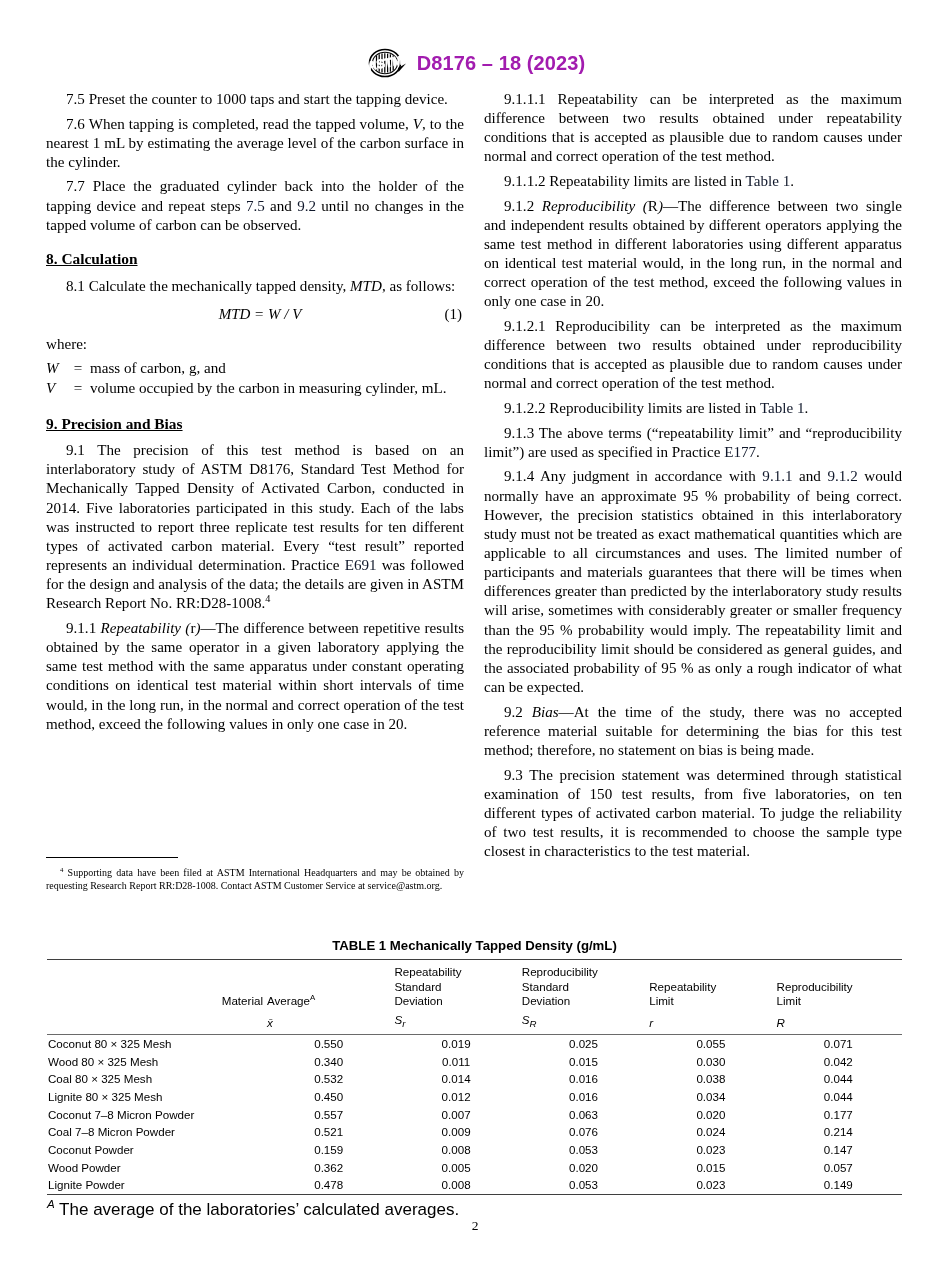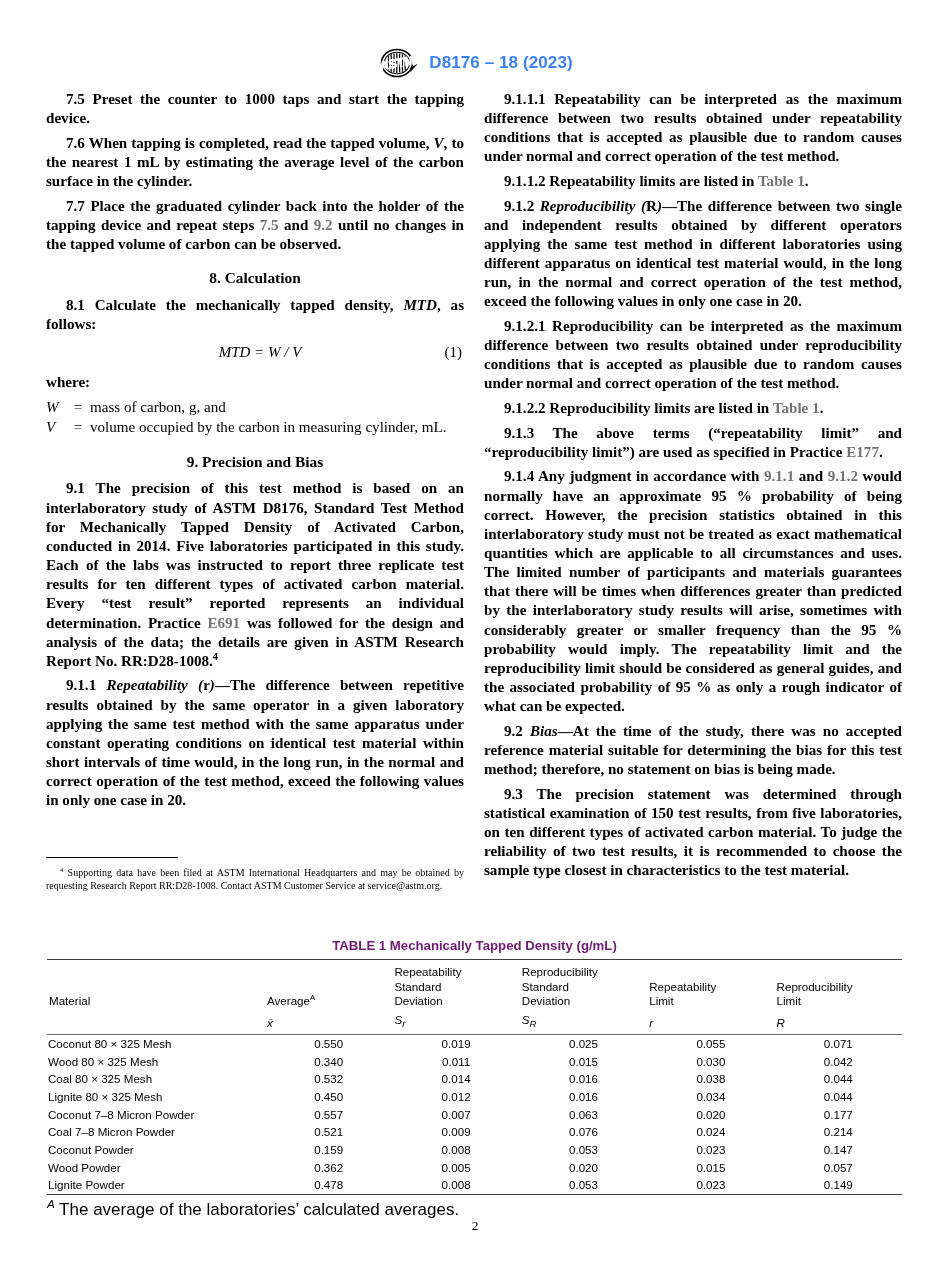--- a/index.html
+++ b/index.html
@@ -35,23 +35,23 @@
     gap: 8px;
   }
   .astm-logo {
     width: 44px;
     height: 30px;
     flex: 0 0 auto;
   }
   .header-title {
     font-family: "Liberation Sans", sans-serif;
     font-weight: bold;
-    font-size: 17px;
+    font-size: 20px;
     letter-spacing: 0.1px;
-    color: #3b82f6;
+    color: #a21caf;
     white-space: nowrap;
   }
 
   
   .col {
     position: absolute;
     top: 90px;
     width: 418px;
     font-size: 15.1px;
     line-height: 1.27;
@@ -59,34 +59,34 @@
     text-justify: inter-word;
     hyphens: none;
   }
   .col.left  { left: 46px; }
   .col.right { left: 484px; }
 
   p.para {
     margin: 0 0 0.36em 0;
     text-indent: 20px;
     text-align: justify;
-    font-weight: bold;
   }
   p.noindent { text-indent: 0; }
 
   h3.section {
     font-family: "Liberation Serif", serif;
     font-weight: bold;
     font-size: 15.4px;
     margin: 14px 0 8px 0;
     text-indent: 0;
-    text-align: center;
+    text-align: left;
+    text-decoration: underline;
   }
   .em { font-style: italic; }
-  .xref { color: #737373; }
+  .xref { color: #0f172a; }
   sup { font-size: 0.68em; vertical-align: super; line-height: 0; }
 
   .equation {
     margin: 9px 0 10px 0;
     position: relative;
     height: 20px;
     text-align: center;
     font-style: italic;
     font-size: 15px;
   }
@@ -141,41 +141,41 @@
     left: 47px;
     top: 938px;
     width: 855px;
     font-family: "Liberation Sans", sans-serif;
   }
   .table-caption {
     text-align: center;
     font-weight: bold;
     font-size: 13.2px;
     margin-bottom: 6px;
-    color: #701a75;
+    color: #000000;
   }
   table.data {
     width: 100%;
     border-collapse: collapse;
     font-size: 11.6px;
   }
   table.data thead th {
     font-weight: normal;
     vertical-align: bottom;
     padding: 2px 2px 1px 2px;
     text-align: left;
     line-height: 1.27;
   }
   table.data thead tr.head-main th { padding-top: 5px; padding-bottom: 3px; }
   table.data thead tr.head-sym th {
     font-style: italic;
     padding-top: 1px;
     padding-bottom: 3px;
   }
-  table.data thead th.matcol { text-align: left; }
+  table.data thead th.matcol { text-align: right; }
   .rule-top    { border-top: 1.7px solid #3f3f3f; }
   .rule-mid    { border-bottom: 1.4px solid #6a6a6a; }
   .rule-bottom { border-bottom: 1.7px solid #3f3f3f; margin-top: 8px; }
   table.data tbody td {
     padding: 1.3px 2px;
     text-align: center;
     line-height: 1.3;
   }
   table.data tbody td.matname { text-align: left; padding-left: 1px; }
   .col-mat { width: 25.5%; }

